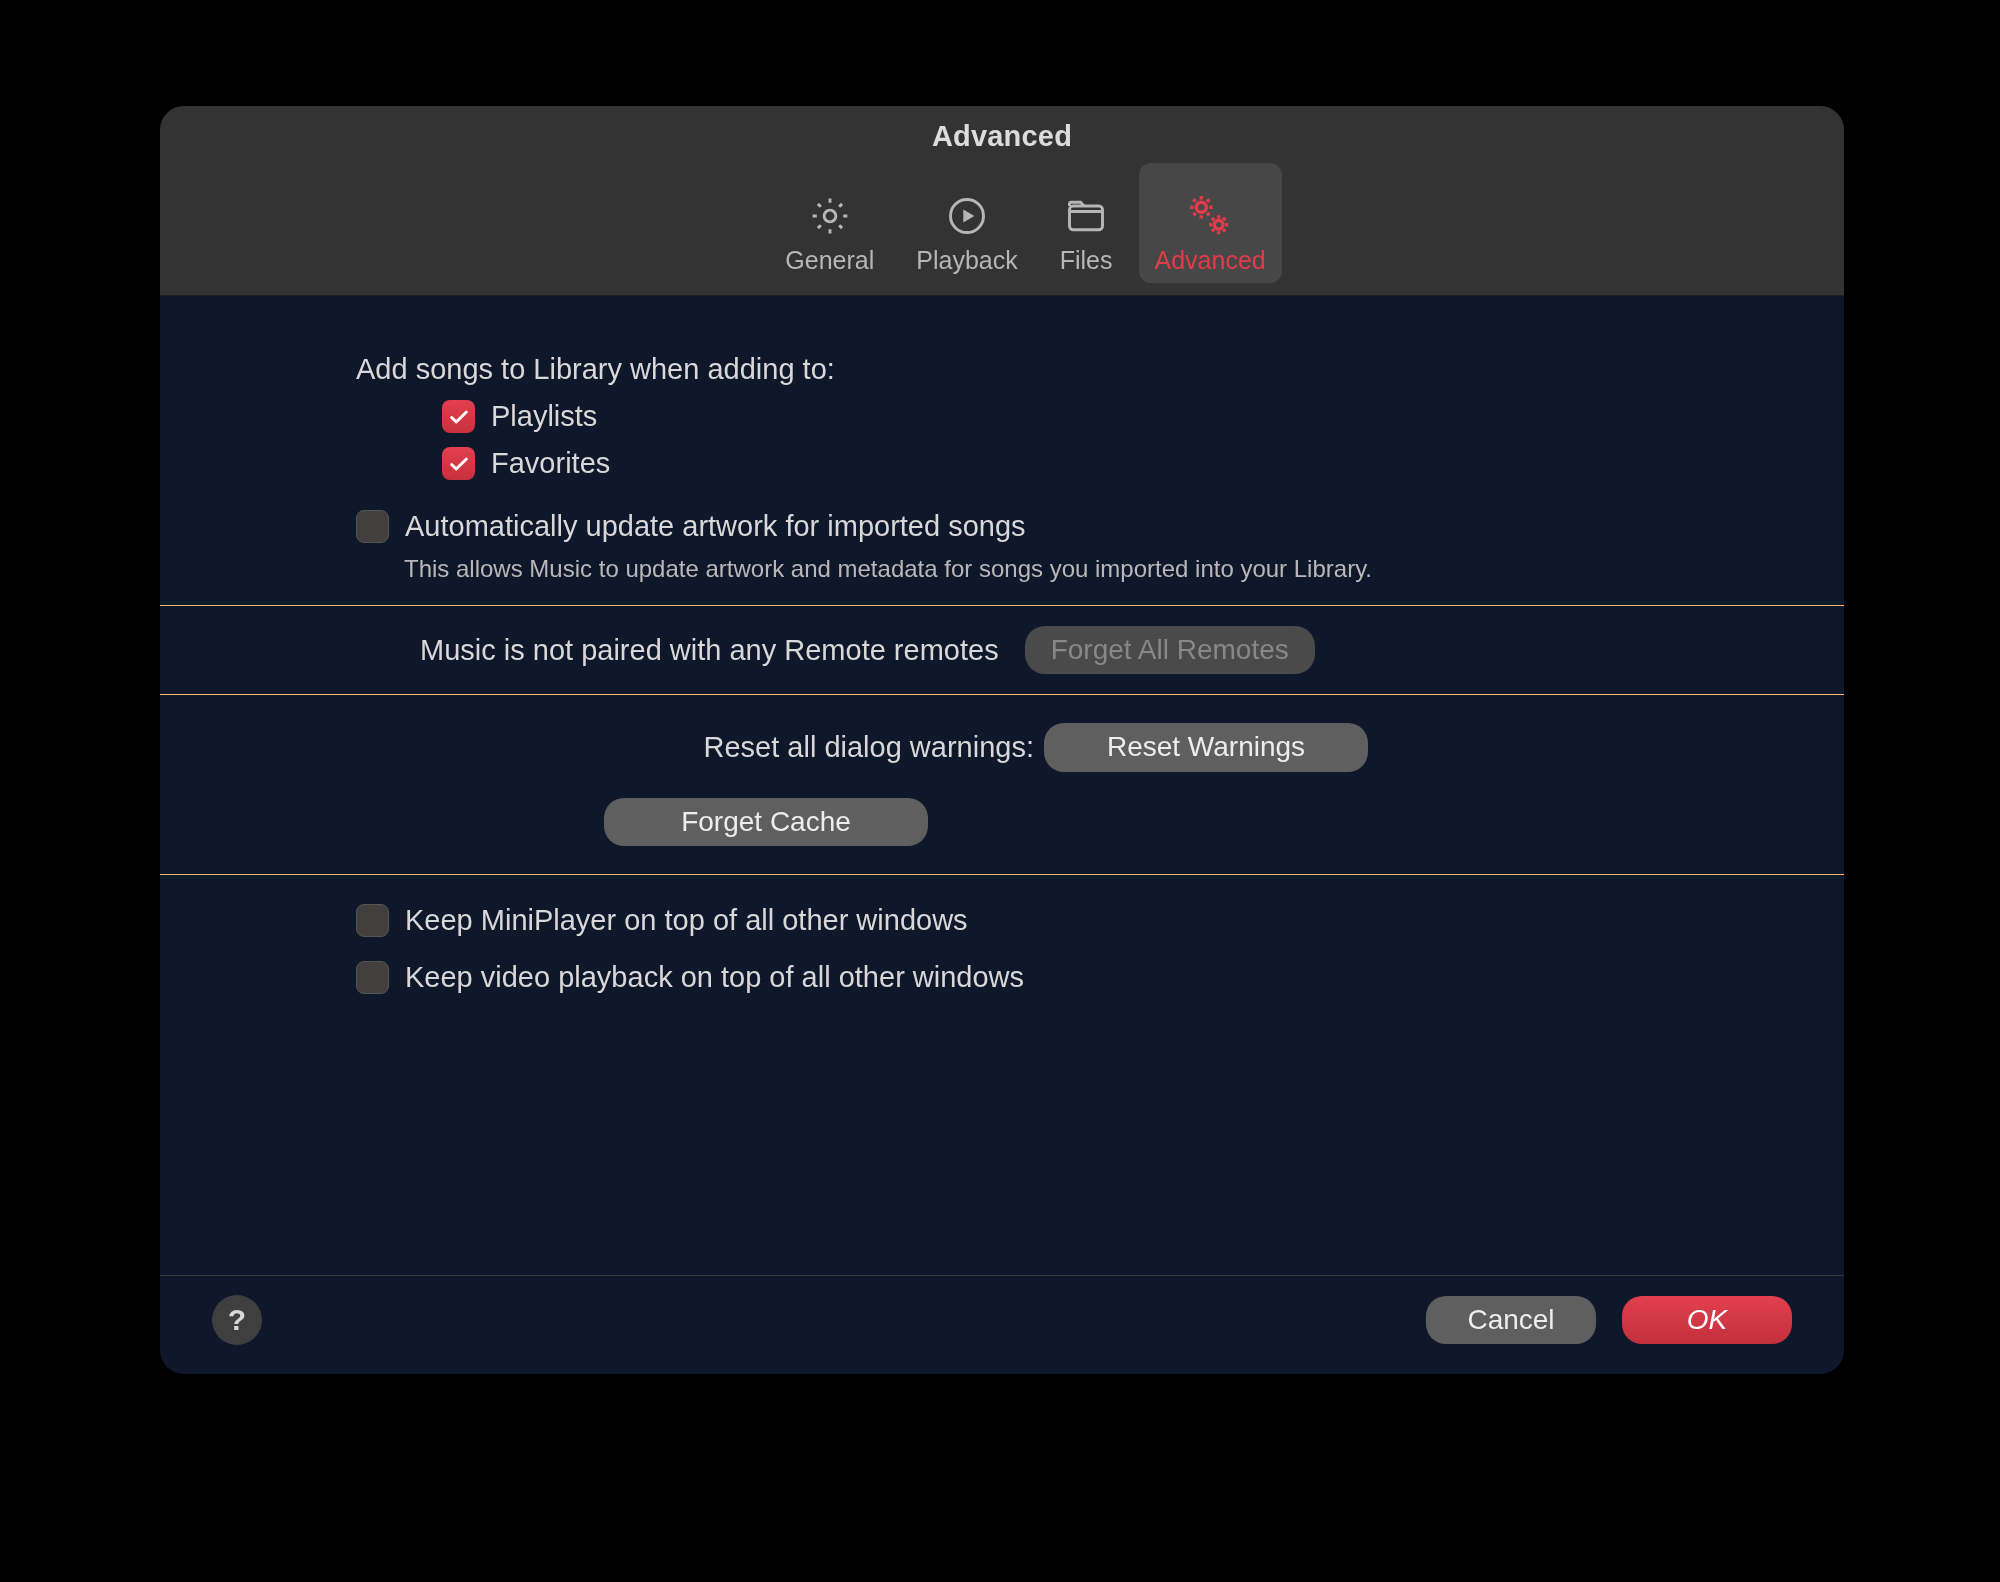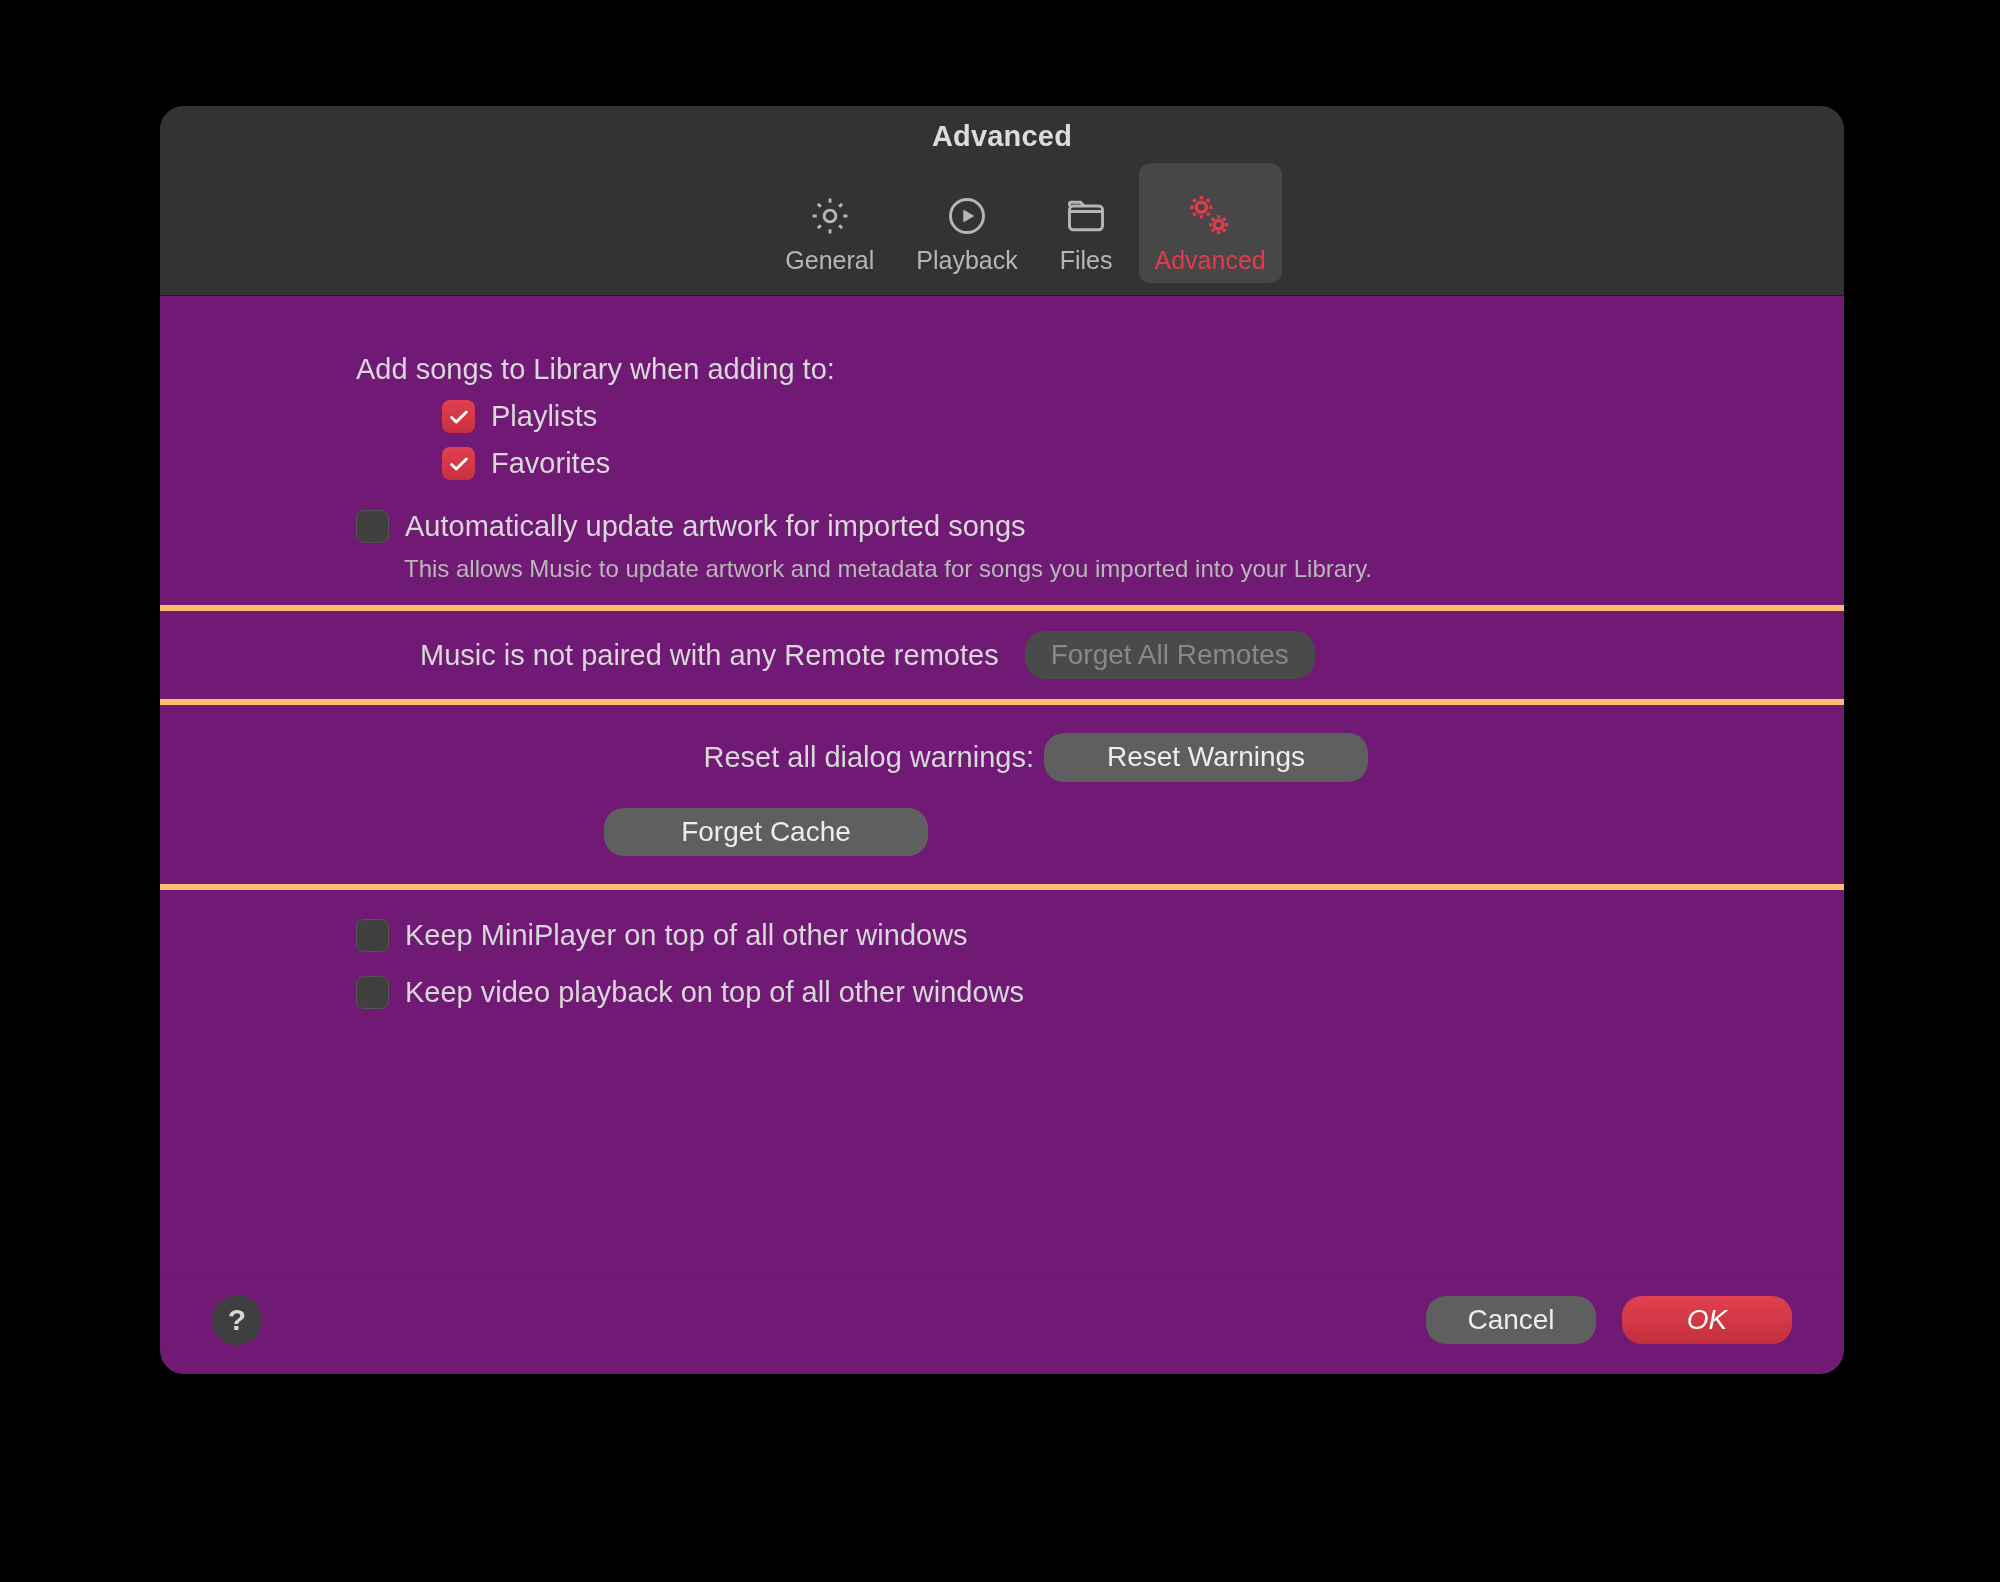--- a/index.html
+++ b/index.html
@@ -10,21 +10,21 @@
     height: 1582px;
     font-family: -apple-system, "Helvetica Neue", Helvetica, Arial, sans-serif;
     -webkit-font-smoothing: antialiased;
   }
   .window {
     position: absolute;
     left: 160px;
     top: 106px;
     width: 1684px;
     height: 1268px;
-    background: #701a75;
+    background: #0f172a;
     border-radius: 24px;
     box-shadow: 0 40px 80px rgba(0,0,0,0.6);
     overflow: hidden;
     display: flex;
     flex-direction: column;
   }
   .titlebar {
     background: #333333;
     border-bottom: 1px solid #1e1e1e;
     padding-top: 14px;
@@ -77,21 +77,21 @@
   .content {
     flex: 1 1 auto;
     padding: 0;
     color: #d8d8d8;
     font-size: 29px;
     line-height: 1.35;
     overflow: hidden;
   }
   .section {
     padding: 20px 0 20px 0;
-    border-bottom: 6px solid #fdba74;
+    border-bottom: 1px solid #fdba74;
   }
   .section:last-of-type { border-bottom: none; }
   .inner {
     margin-left: 196px;
     margin-right: 80px;
   }
   .lead-label {
     margin-top: 34px;
     margin-bottom: 8px;
   }

